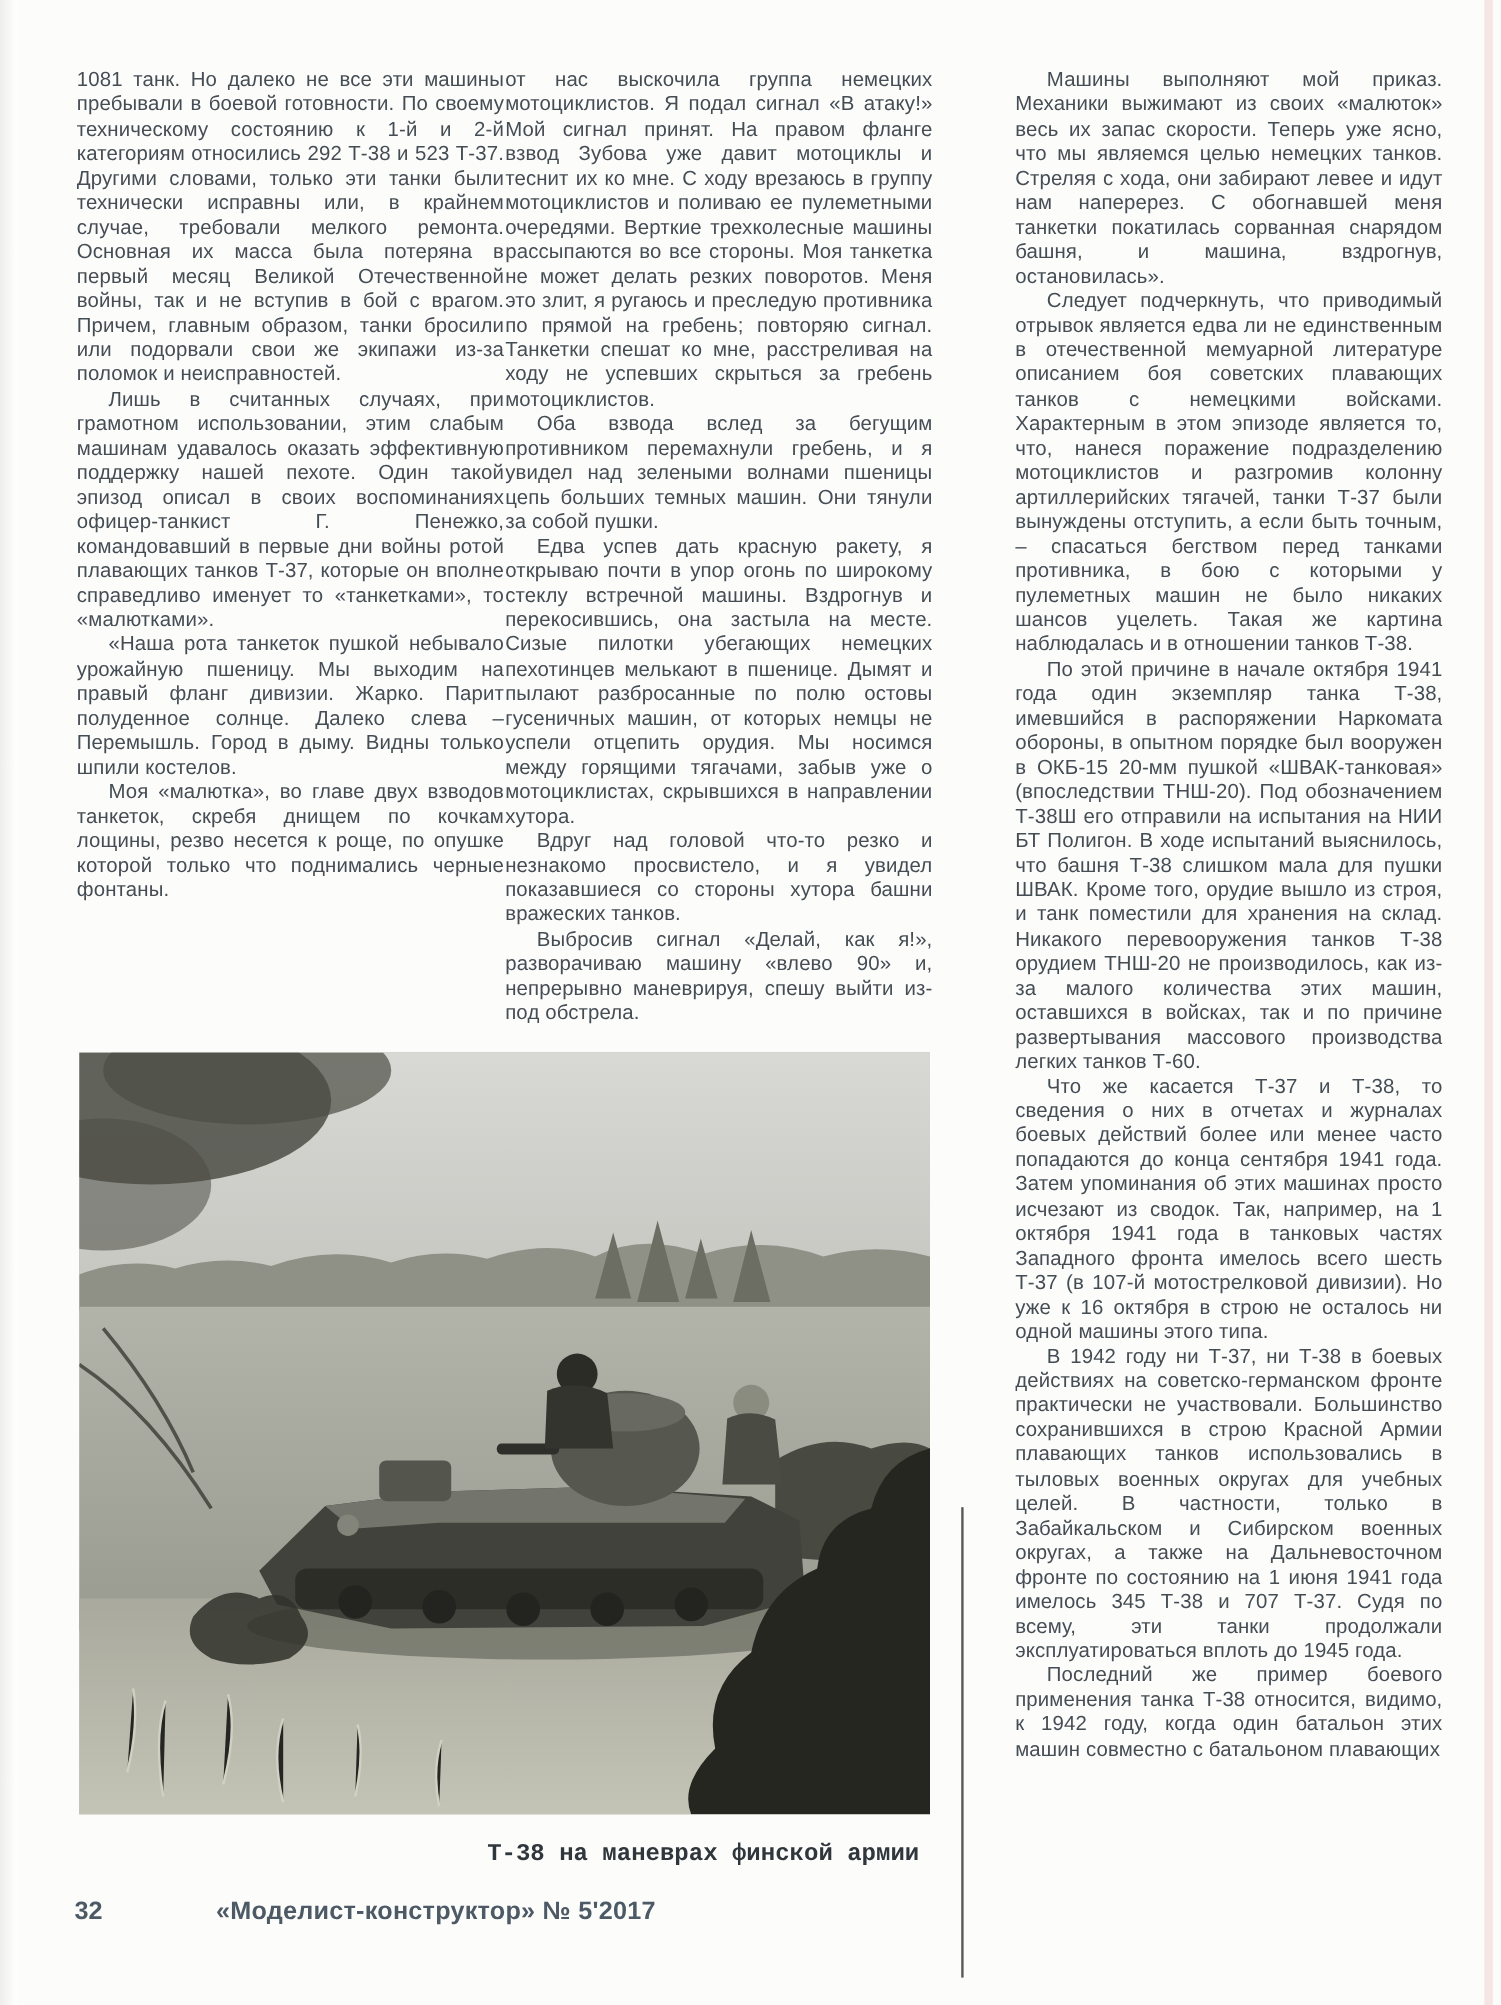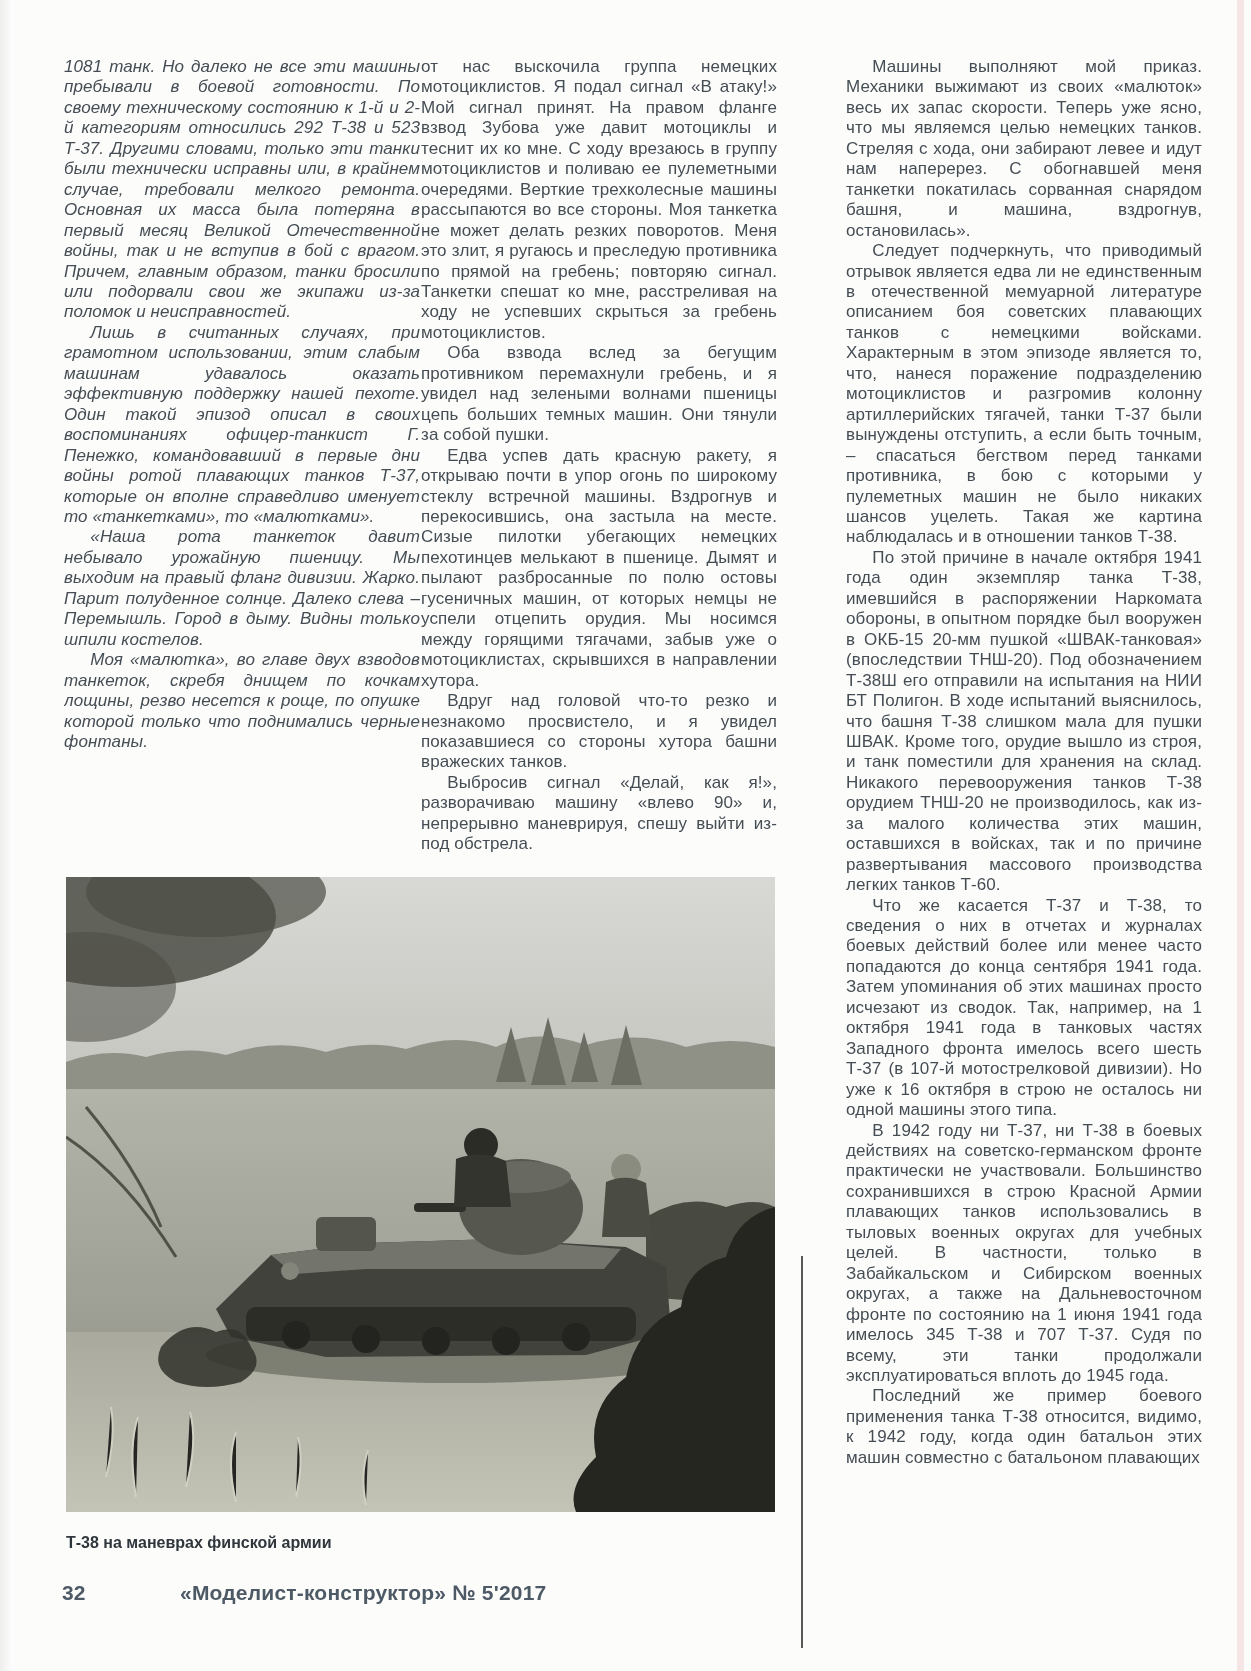--- a/index.html
+++ b/index.html
@@ -24,55 +24,55 @@
 
   .col{
     position:absolute;top:57px;width:356px;
     color:var(--text);
     font-size:17px;line-height:20.45px;
     text-align:justify;
     letter-spacing:.1px;
   }
   .col p{margin:0;text-indent:1.55em;}
   .col p.no-indent{text-indent:0;}
-  .col1{left:64px;height:828px;overflow:hidden;font-style:italic;}
+  .col1{left:64px;height:828px;overflow:hidden;}
   .col2{left:421px;height:828px;overflow:hidden;}
   .col3{left:846px;height:1505px;overflow:hidden;}
 
   .photo{
     position:absolute;left:66px;top:877px;width:709px;height:635px;
     background:#b9b9b0;overflow:hidden;
   }
   .photo svg{display:block;width:100%;height:100%;}
 
   .caption{
     position:absolute;left:66px;top:1534px;width:700px;
-    font-family:Liberation Sans, sans-serif;
-    font-weight:bold;font-size:16px;color:var(--caption);
+    font-family:Liberation Mono, monospace;
+    font-weight:bold;font-size:20px;color:var(--caption);text-align:right;
   }
   .footer{
     position:absolute;left:0;top:1581px;width:1251px;height:30px;
     color:var(--footer);font-weight:bold;font-size:21px;padding-left:40px;
   }
   .footer .pageno{position:absolute;left:62px;top:0;}
   .footer .mag{position:absolute;left:180px;top:0;letter-spacing:.2px;}
 </style>
 </head>
 <body>
 
 <div class="page">
 
   <div class="edge-left"></div>
   <div class="edge-right"></div>
   <div class="col-rule"></div>
 
   <div class="col col1">
       <p class="no-indent">1081 танк. Но далеко не все эти машины пребывали в боевой готовности. По своему техническому состоянию к 1-й и 2-й категориям относились 292 Т-38 и 523 Т-37. Другими словами, только эти танки были технически исправны или, в крайнем случае, требовали мелкого ремонта. Основная их масса была потеряна в первый месяц Великой Отечественной войны, так и не вступив в бой с врагом. Причем, главным образом, танки бросили или подорвали свои же экипажи из-за поломок и неисправностей.</p>
       <p>Лишь в считанных случаях, при грамотном использовании, этим слабым машинам удавалось оказать эффективную поддержку нашей пехоте. Один такой эпизод описал в своих воспоминаниях офицер-танкист Г. Пенежко, командовавший в первые дни войны ротой плавающих танков Т-37, которые он вполне справедливо именует то «танкетками», то «малютками».</p>
-      <p>«Наша рота танкеток давит небывало урожайную пшеницу. Мы выходим на правый фланг дивизии. Жарко. Парит полуденное солнце. Далеко слева – Перемышль. Город в дыму. Видны только шпили костелов.</p>
+      <p>«Наша рота танкеток пушкой небывало урожайную пшеницу. Мы выходим на правый фланг дивизии. Жарко. Парит полуденное солнце. Далеко слева – Перемышль. Город в дыму. Видны только шпили костелов.</p>
       <p>Моя «малютка», во главе двух взводов танкеток, скребя днищем по кочкам лощины, резво несется к роще, по опушке которой только что поднимались черные фонтаны.</p>
     </div>
   <div class="col col2">
       <p class="no-indent">от нас выскочила группа немецких мотоциклистов. Я подал сигнал «В атаку!» Мой сигнал принят. На правом фланге взвод Зубова уже давит мотоциклы и теснит их ко мне. С ходу врезаюсь в группу мотоциклистов и поливаю ее пулеметными очередями. Верткие трехколесные машины рассыпаются во все стороны. Моя танкетка не может делать резких поворотов. Меня это злит, я ругаюсь и преследую противника по прямой на гребень; повторяю сигнал. Танкетки спешат ко мне, расстреливая на ходу не успевших скрыться за гребень мотоциклистов.</p>
       <p>Оба взвода вслед за бегущим противником перемахнули гребень, и я увидел над зелеными волнами пшеницы цепь больших темных машин. Они тянули за собой пушки.</p>
       <p>Едва успев дать красную ракету, я открываю почти в упор огонь по широкому стеклу встречной машины. Вздрогнув и перекосившись, она застыла на месте. Сизые пилотки убегающих немецких пехотинцев мелькают в пшенице. Дымят и пылают разбросанные по полю остовы гусеничных машин, от которых немцы не успели отцепить орудия. Мы носимся между горящими тягачами, забыв уже о мотоциклистах, скрывшихся в направлении хутора.</p>
       <p>Вдруг над головой что-то резко и незнакомо просвистело, и я увидел показавшиеся со стороны хутора башни вражеских танков.</p>
       <p>Выбросив сигнал «Делай, как я!», разворачиваю машину «влево 90» и, непрерывно маневрируя, спешу выйти из-под обстрела.</p>
     </div>
   <div class="col col3">

